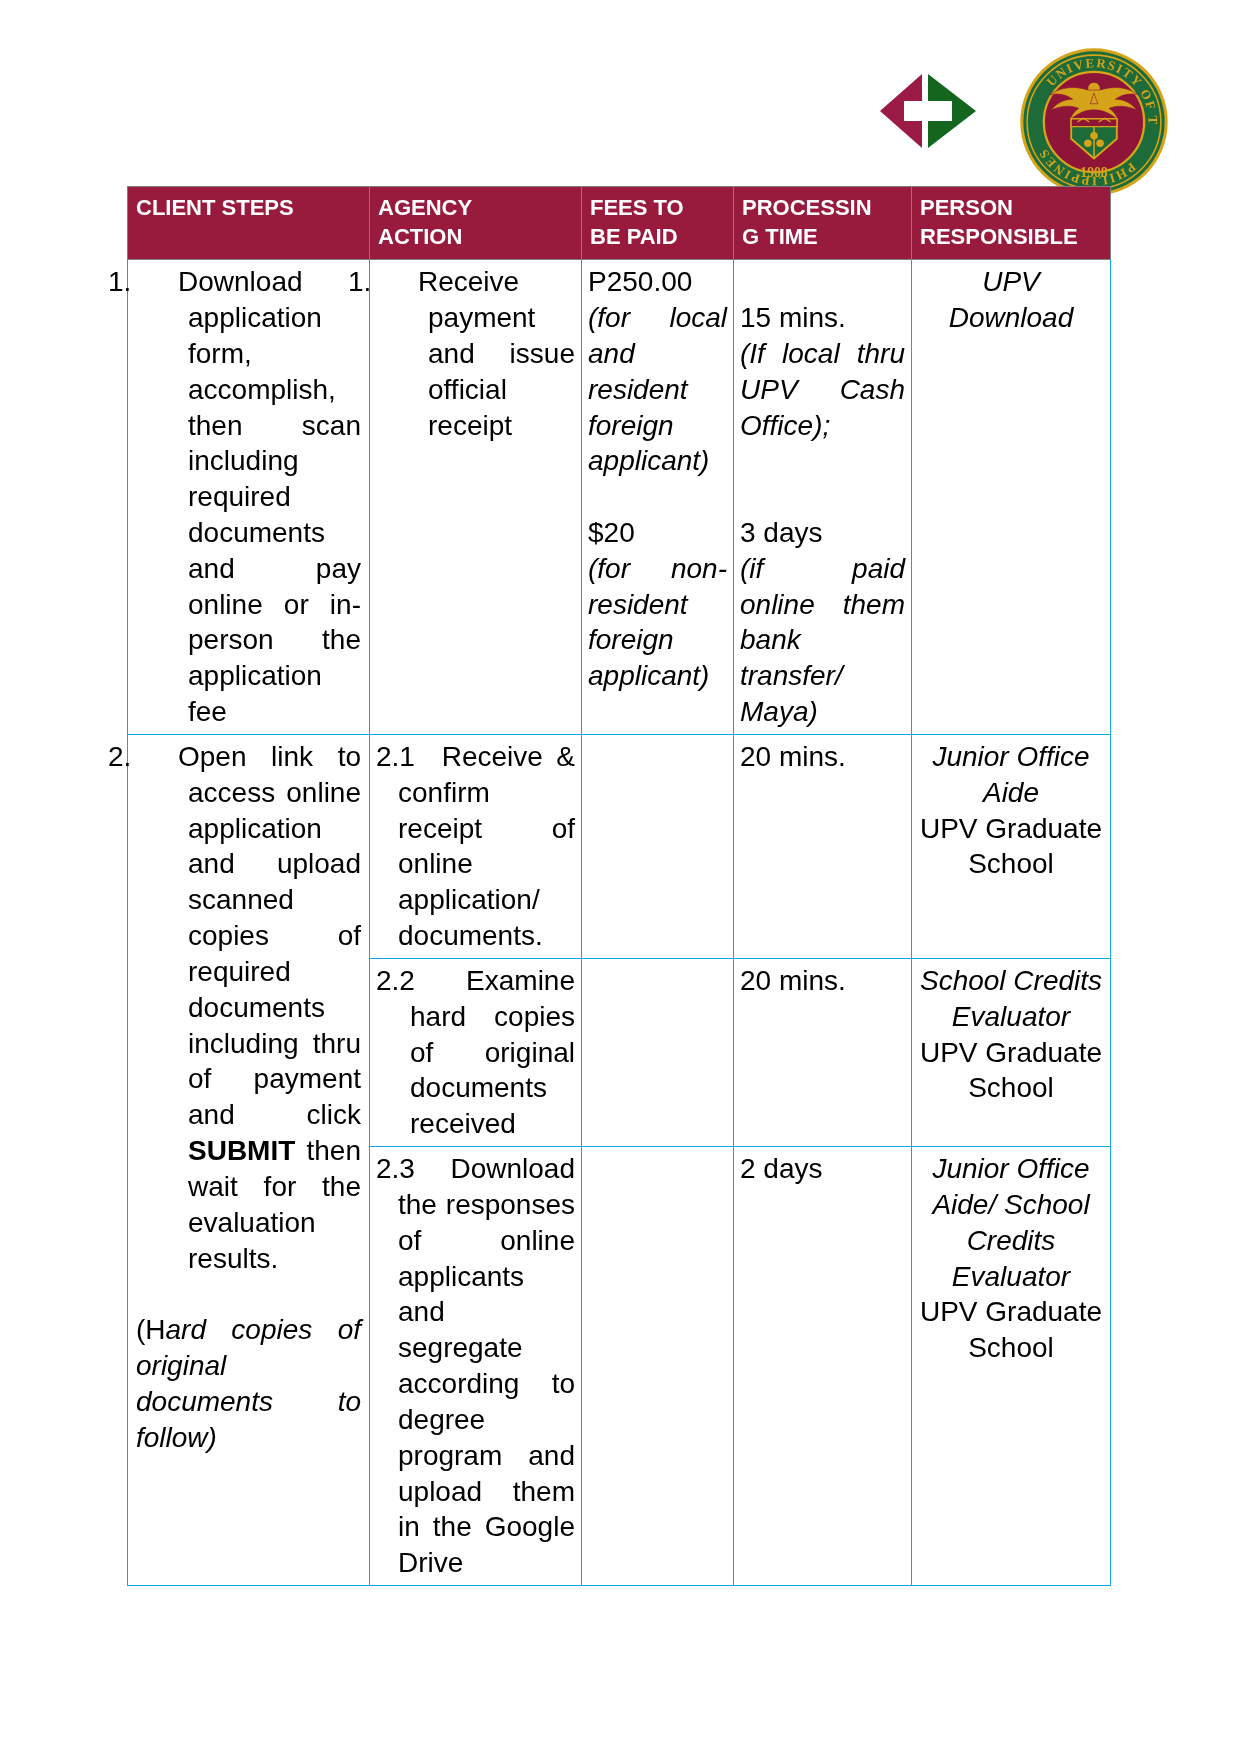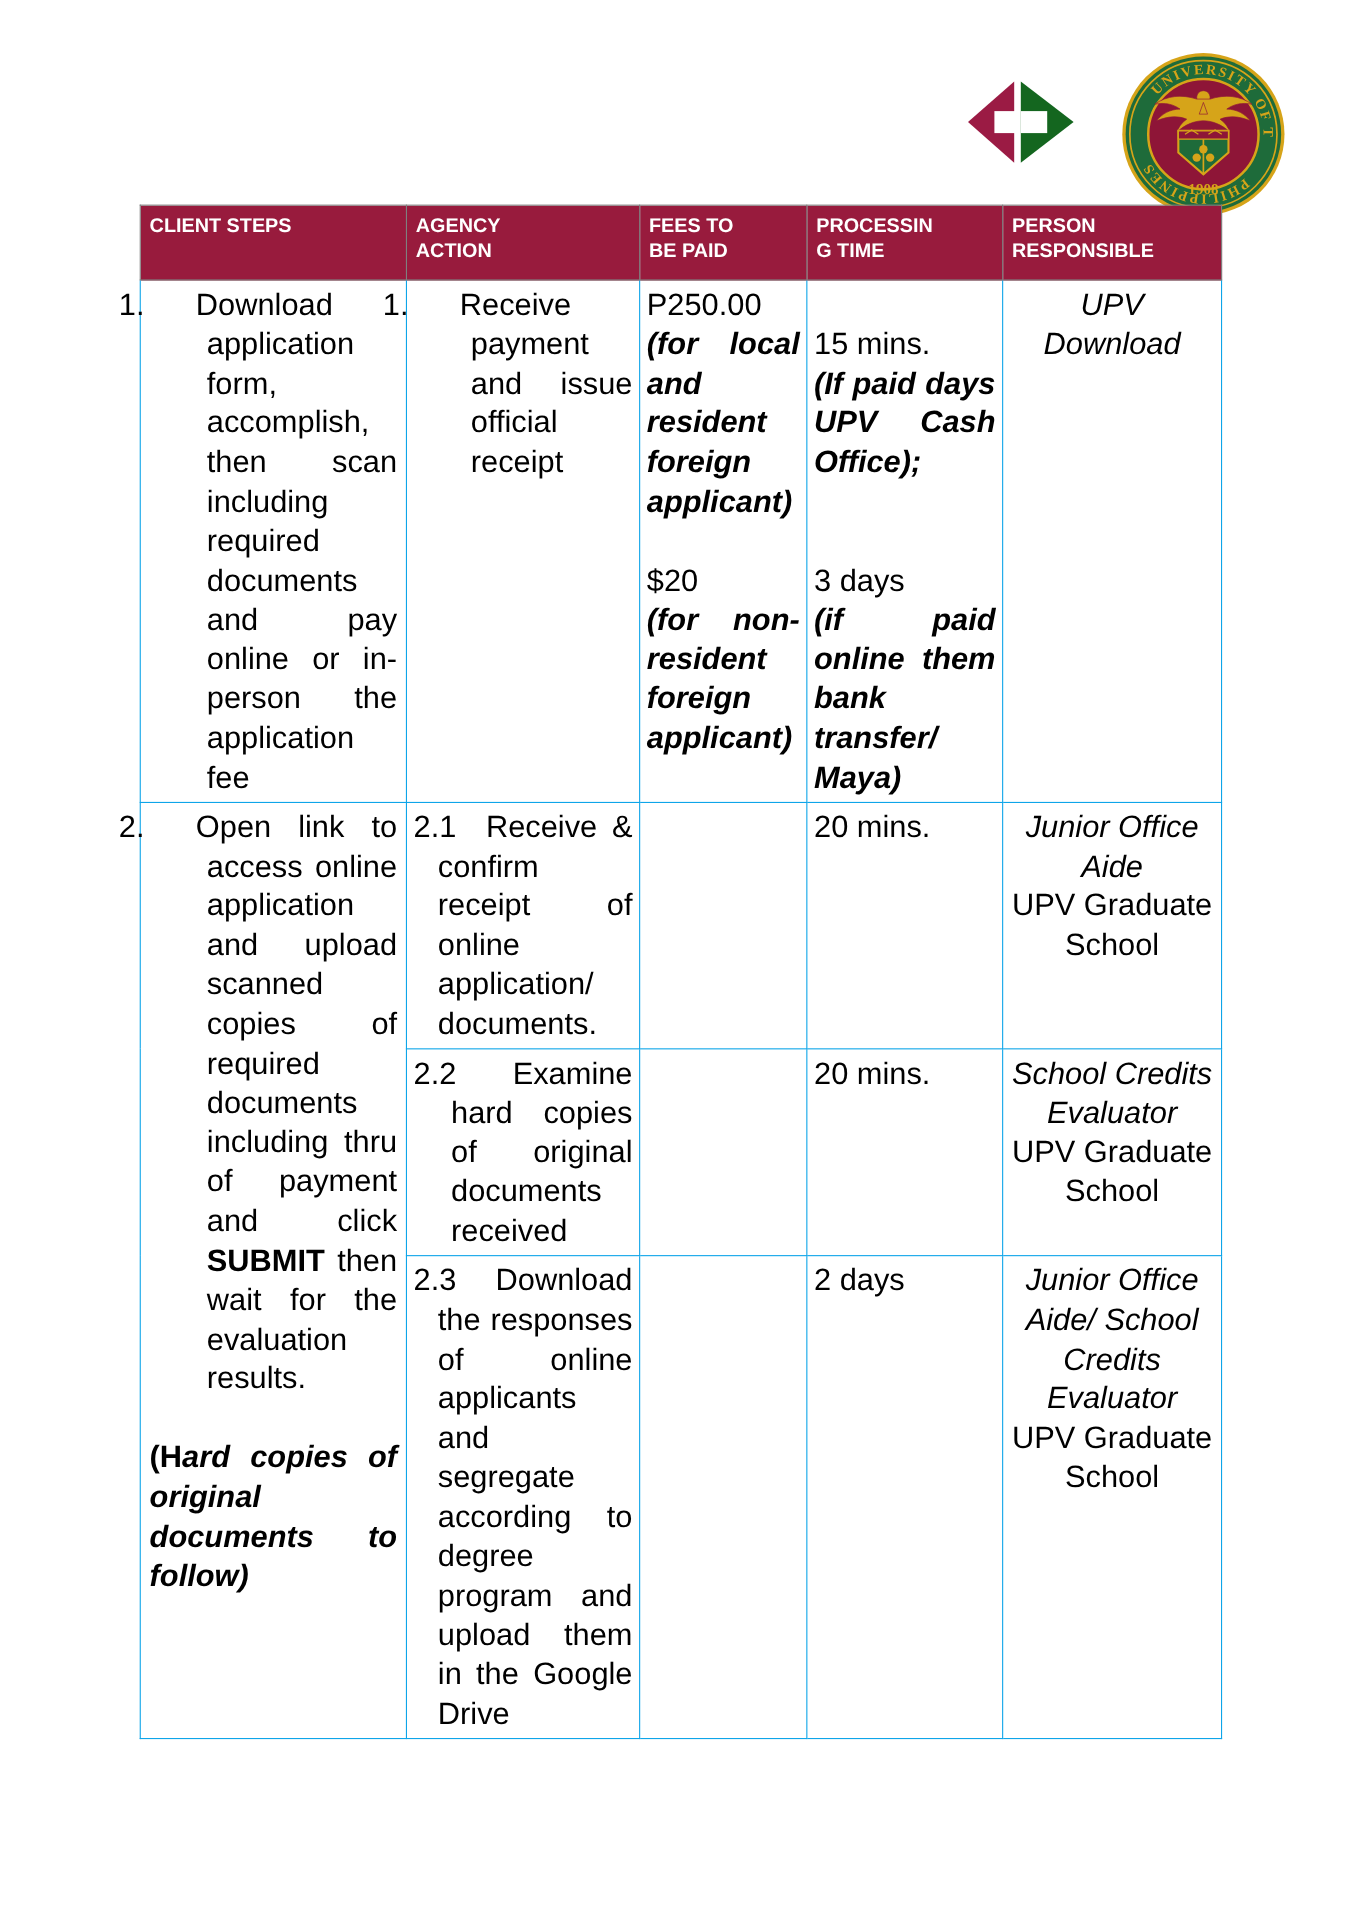--- a/index.html
+++ b/index.html
@@ -90,40 +90,40 @@
     vertical-align: top;
     padding: 4px 6px 4px 6px;
     font-size: 28px;
     line-height: 1.28;
   }
   .doc-table thead th {
     background: #981B3D;
     color: #ffffff;
     font-weight: bold;
     text-align: left;
-    font-size: 18px;
+    font-size: 22px;
     line-height: 1.3;
     padding: 7px 6px 8px 8px;
     border: 1px solid #7f7f7f;
     height: 52px;
     vertical-align: top;
   }
   th.col-client  { width: 227px; vertical-align: middle; }
   th.col-agency  { width: 197px; }
   th.col-fees    { width: 137px; }
   th.col-time    { width: 163px; }
   th.col-person  { width: 184px; }
 
   td.c-client { width: 227px; text-align: justify; text-justify: inter-word; padding-left: 8px; padding-right: 8px;}
   td.c-agency { width: 197px; }
   td.c-fees   { width: 137px; text-align: justify; text-justify: inter-word;}
   td.c-time   { width: 163px; text-align: justify; text-justify: inter-word; margin-top: 44px;}
   td.c-person { width: 184px; text-align: center; font-style: italic; }
 
-  .just { text-align: justify; text-justify: inter-word; font-weight: bold; }
+  .just { text-align: justify; text-justify: inter-word; }
   .it { font-style: italic; }
   .bd { font-weight: bold; }
   .blank-line { display: block; height: 1.28em; }
 
   
   .num-item {
     display: block;
     padding-left: 52px;
     text-indent: -40px;
     text-align: justify;
@@ -230,21 +230,21 @@
       <td class="c-fees">
         <div>P250.00</div>
         <div class="it just">(for local and resident foreign applicant)</div>
         <span class="blank-line"></span>
         <div>$20</div>
         <div class="it just">(for non-resident foreign applicant)</div>
       </td>
       <td class="c-time">
         <span class="blank-line"></span>
         <div>15 mins.</div>
-        <div class="it just">(If paid days UPV Cash Office);</div>
+        <div class="it just">(If local thru UPV Cash Office);</div>
         <span class="blank-line"></span>
         <span class="blank-line"></span>
         <div>3 days</div>
         <div class="it just">(if paid online them bank transfer/ Maya)</div>
       </td>
       <td class="c-person">
         <span class="person-line">UPV Download</span>
       </td>
     </tr>
 

